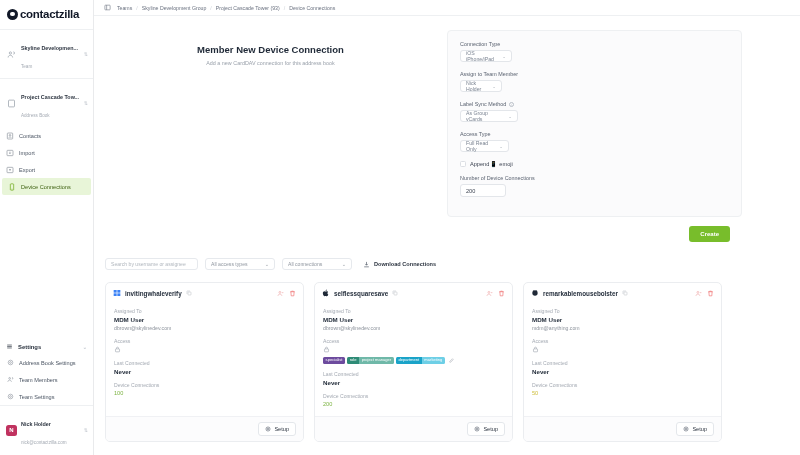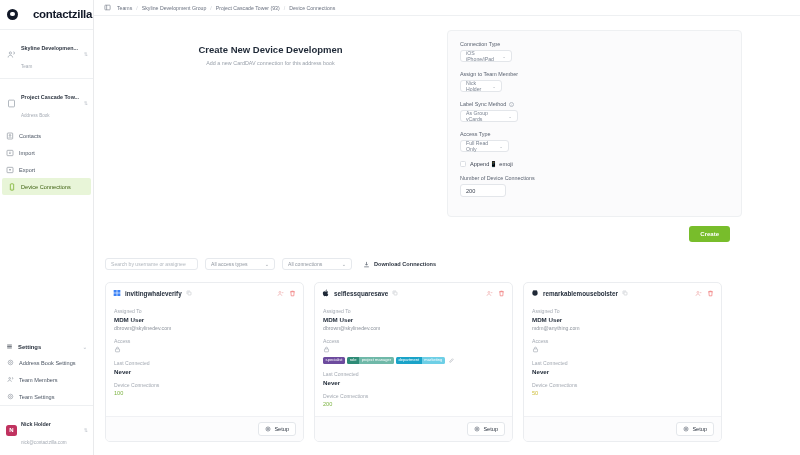--- a/index.html
+++ b/index.html
@@ -15,21 +15,21 @@
   
   .sidebar {
     width: 94px; height: 455px;
     background: #ffffff;
     border-right: 1px solid #e9eaec;
     display: flex; flex-direction: column;
     position: relative;
     flex: 0 0 94px;
   }
   .brand {
-    display: flex; align-items: center; gap: 15px;
+    display: flex; align-items: center; gap: 2px;
     padding: 8px 6px 9px 7px;
   }
   .brand-mark {
     width: 11px; height: 11px; border-radius: 50%;
     background: #111827;
     position: relative; flex: 0 0 11px;
   }
   .brand-mark::after {
     content: ""; position: absolute; left: 3.2px; top: 3.2px;
     width: 4.6px; height: 4.6px; border-radius: 50%;
@@ -374,21 +374,21 @@
         <span class="cb">Skyline Development Group</span>
         <span class="sep">/</span>
         <span class="cb">Project Cascade Tower (93)</span>
         <span class="sep">/</span>
         <span class="cb">Device Connections</span>
       </nav>
     </div>
 
     <div class="form-wrap">
       <div class="form-left">
-        <div class="form-title">Create New Device Developmen</div>
+        <div class="form-title">Member New Device Connection</div>
         <div class="form-sub">Add a new CardDAV connection for this address book</div>
       </div>
 
       <div class="form-right">
         <div class="card-form">
 
           <div class="fld">
             <div class="fld-label">Connection Type</div>
             <div class="select w-iphone">
               <span>iOS iPhone/iPad</span>

